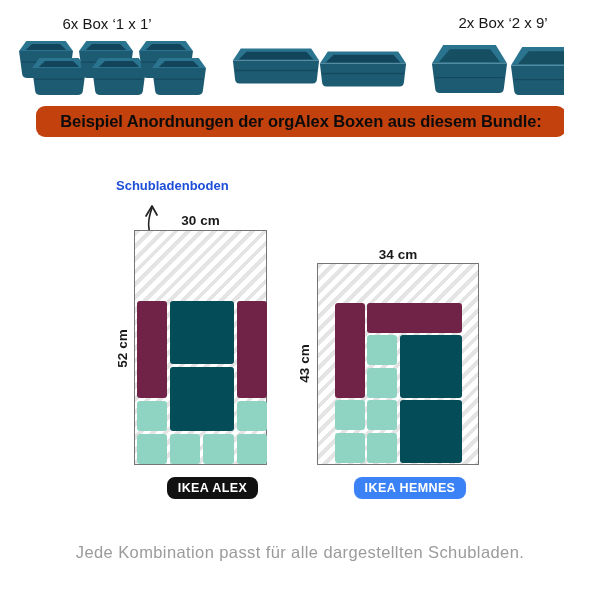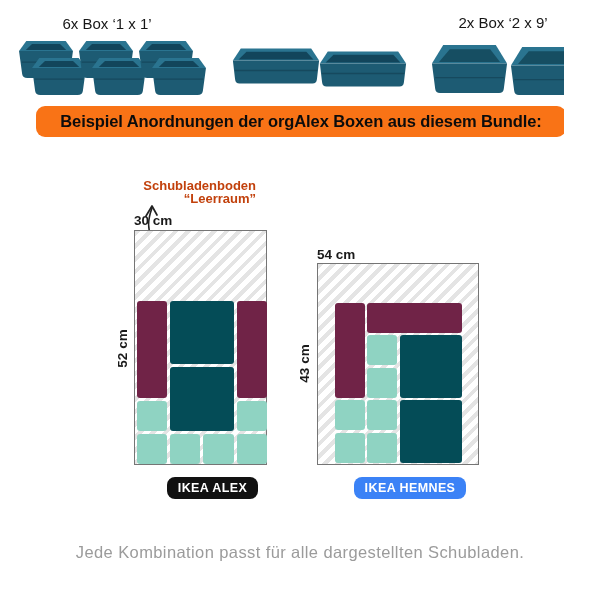--- a/index.html
+++ b/index.html
@@ -3,26 +3,26 @@
 <meta charset="utf-8">
 <style>
   html,body{margin:0;padding:0;background:#fff;}
   .canvas{position:relative;width:564px;height:600px;background:#fff;overflow:hidden;
           font-family:"Liberation Sans",sans-serif;}
   .plabel{position:absolute;font-size:15px;font-weight:500;color:#161616;text-align:center;width:140px;}
   .psvg{position:absolute;}
   .title-bar{position:absolute;left:36px;top:106px;width:530px;height:31px;border-radius:9px;
              display:flex;align-items:center;justify-content:center;font-weight:700;font-size:16.5px;
              color:#0c0c0c;letter-spacing:-0.1px;}
-  .annotation{position:absolute;left:116px;top:179px;width:140px;text-align:right;
-              font-size:13px;font-weight:600;color:#c2410c;line-height:13px;}
+  .annotation{position:absolute;left:116px;top:179px;width:140px;text-align:left;
+              font-size:13px;font-weight:600;color:#1d4ed8;line-height:13px;}
   .drawer{position:absolute;border:1.5px solid #757575;box-sizing:border-box;
           background:repeating-linear-gradient(135deg,#e4e4e4 0 4px,#ffffff 4px 9px);}
   .dbox{position:absolute;border-radius:3px;}
-  .hlabel{position:absolute;text-align:left;font-size:13.5px;font-weight:600;color:#1a1a1a;}
+  .hlabel{position:absolute;text-align:center;font-size:13.5px;font-weight:600;color:#1a1a1a;}
   .vlabel{position:absolute;width:56px;text-align:center;font-size:13.5px;font-weight:600;color:#1a1a1a;
           transform:rotate(-90deg);}
   .pill-row{position:absolute;display:flex;justify-content:center;}
   .pill{color:#fff;font-size:12.5px;font-weight:700;padding:4px 11px;border-radius:8px;letter-spacing:0.4px;margin-left:24px;}
   .footer{position:absolute;left:0;top:543px;width:600px;text-align:center;font-size:16.5px;
           color:#9b9b9b;letter-spacing:0.4px;}
 </style>
 </head>
 <body>
 
@@ -65,26 +65,25 @@
     <use href="#tub3" x="0" y="0" width="88" height="46"></use>
     <use href="#tub3" x="87" y="3" width="88" height="46"></use>
   </svg>
 
   <div class="plabel" style="left:433px;top:14px">2x Box ‘2 x 9’</div>
   <svg class="psvg" style="left:431px;top:39px" width="158" height="60" viewBox="0 0 158 60">
     <use href="#tub2" x="0" y="0" width="77" height="57"></use>
     <use href="#tub2" x="79" y="2" width="77" height="57"></use>
   </svg>
 
-  <div class="title-bar" style="background: #f97316;">Beispiel Anordnungen der orgAlex Boxen aus diesem Bundle:</div>
+  <div class="title-bar" style="background: #c2410c;">Beispiel Anordnungen der orgAlex Boxen aus diesem Bundle:</div>
 
   <div>
     <div class="annotation">
       <div>Schubladenboden</div>
-      <div>“Leerraum”</div>
     </div>
     <svg style="position:absolute;left:141px;top:203px" width="26" height="44" viewBox="0 0 26 44">
       <path d="M19,43 C7,35 5,21 11,5" stroke="#222" stroke-width="1.7" fill="none" stroke-linecap="round"></path>
       <path d="M5,13 L11,3 L16,12" stroke="#222" stroke-width="1.7" fill="none" stroke-linecap="round" stroke-linejoin="round"></path>
     </svg>
     <div class="hlabel" style="left:134px;top:213px;width:133px">30 cm</div>
     <div class="vlabel" style="left:94px;top:341px">52 cm</div>
     <div class="drawer" id="drawer-alex" style="left:134px;top:230px;width:133px;height:235px">
         <div class="dbox" style="left: 1.9px; top: 69.9px; width: 30.4px; height: 96.8px; background: rgb(112, 35, 71);"></div>
         <div class="dbox" style="left: 35.1px; top: 69.9px; width: 63.6px; height: 63.6px; background: rgb(4, 76, 87);"></div>
@@ -96,21 +95,21 @@
         <div class="dbox" style="left: 35.1px; top: 202.7px; width: 30.4px; height: 30.4px; background: rgb(143, 211, 194);"></div>
         <div class="dbox" style="left: 68.3px; top: 202.7px; width: 30.4px; height: 30.4px; background: rgb(143, 211, 194);"></div>
         <div class="dbox" style="left: 101.5px; top: 202.7px; width: 30.4px; height: 30.4px; background: rgb(143, 211, 194);"></div>
       </div>
     <div class="pill-row" style="left:134px;top:477px;width:133px">
       <span class="pill" style="background: rgb(17, 17, 17);">IKEA ALEX</span>
     </div>
   </div>
 
   <div>
-    <div class="hlabel" style="left:317px;top:247px;width:162px">54 cm</div>
+    <div class="hlabel" style="left:317px;top:247px;width:162px">34 cm</div>
     <div class="vlabel" style="left:276px;top:356px">43 cm</div>
     <div class="drawer" id="drawer-hemnes" style="left:317px;top:263px;width:162px;height:202px">
         <div class="dbox" style="left: 16.9px; top: 38.9px; width: 29.7px; height: 94.7px; background: rgb(112, 35, 71);"></div>
         <div class="dbox" style="left: 49.4px; top: 38.9px; width: 94.7px; height: 29.7px; background: rgb(112, 35, 71);"></div>
         <div class="dbox" style="left: 49.4px; top: 71.4px; width: 29.7px; height: 29.7px; background: rgb(143, 211, 194);"></div>
         <div class="dbox" style="left: 81.9px; top: 71.4px; width: 62.2px; height: 62.2px; background: rgb(4, 76, 87);"></div>
         <div class="dbox" style="left: 49.4px; top: 103.9px; width: 29.7px; height: 29.7px; background: rgb(143, 211, 194);"></div>
         <div class="dbox" style="left: 16.9px; top: 136.4px; width: 29.7px; height: 29.7px; background: rgb(143, 211, 194);"></div>
         <div class="dbox" style="left: 49.4px; top: 136.4px; width: 29.7px; height: 29.7px; background: rgb(143, 211, 194);"></div>
         <div class="dbox" style="left: 81.9px; top: 136.4px; width: 62.2px; height: 62.2px; background: rgb(4, 76, 87);"></div>

